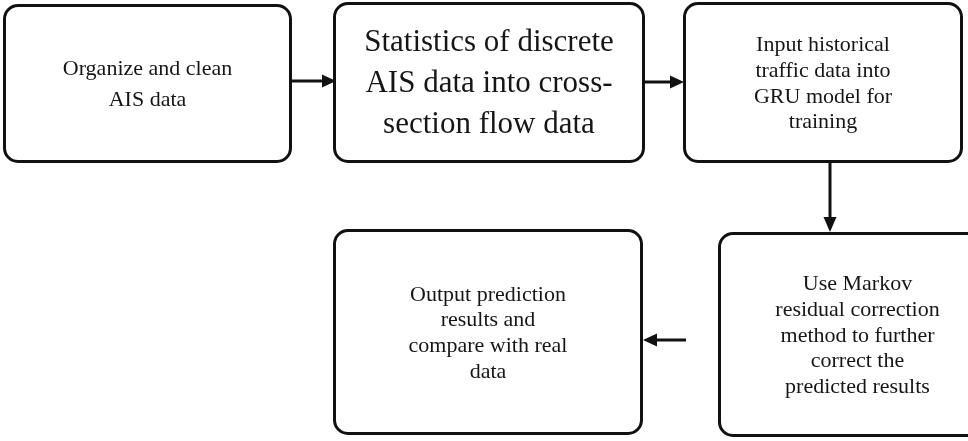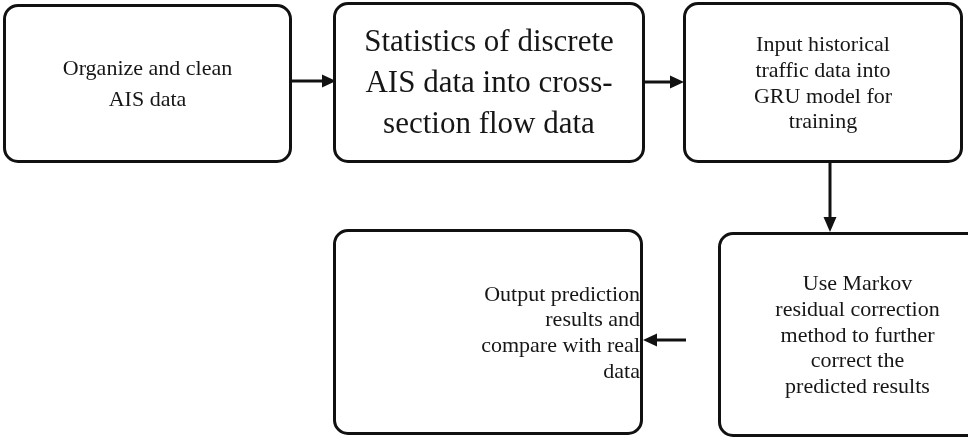--- a/index.html
+++ b/index.html
@@ -44,21 +44,21 @@
   }
   .node-label {
     white-space: pre-line;
     display: block;
     width: 100%;
   }
   .node-1 { left: 3px;   top: 4px;   width: 289px; height: 159px; line-height: 1.40; }
   .node-2 { left: 333px; top: 2px;   width: 312px; height: 161px; line-height: 1.32; font-size: 31px; }
   .node-3 { left: 683px; top: 2px;   width: 280px; height: 161px; line-height: 1.16; }
   .node-4 { left: 718px; top: 232px; width: 279px; height: 205px; line-height: 1.18; }
-  .node-5 { left: 333px; top: 229px; width: 310px; height: 206px; line-height: 1.16; text-align: right; }
+  .node-5 { left: 333px; top: 229px; width: 310px; height: 206px; line-height: 1.16; }
 </style>
 </head>
 <body>
 
 <div class="canvas">
 
   <svg class="connectors" viewBox="0 0 968 441" xmlns="http://www.w3.org/2000/svg">
     <g>
       <line x1="292" y1="81" x2="323" y2="81"></line>
       <polygon points="322,74.5 322,87.5 336,81"></polygon>

